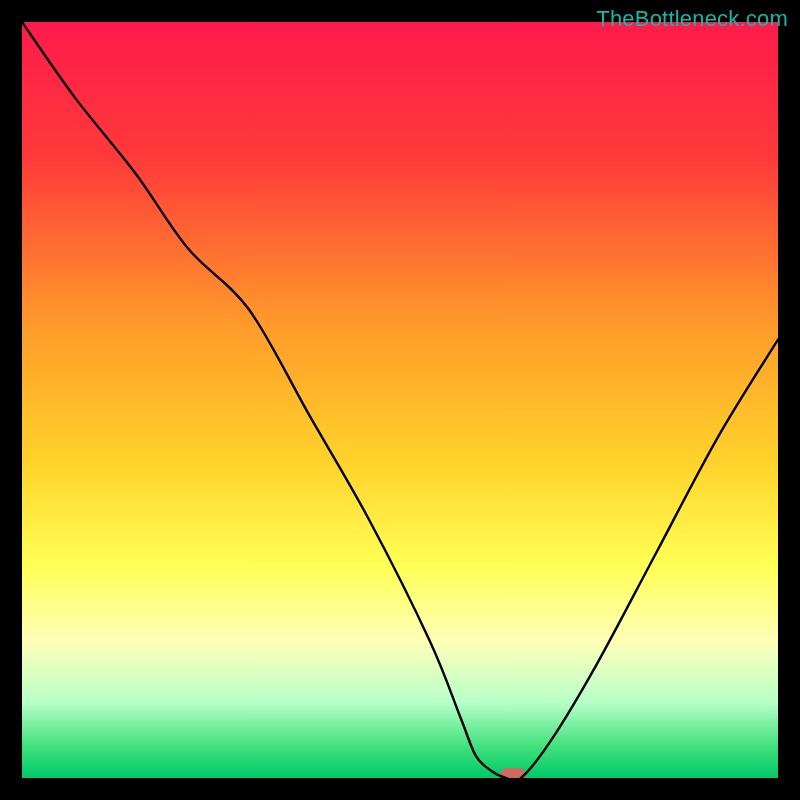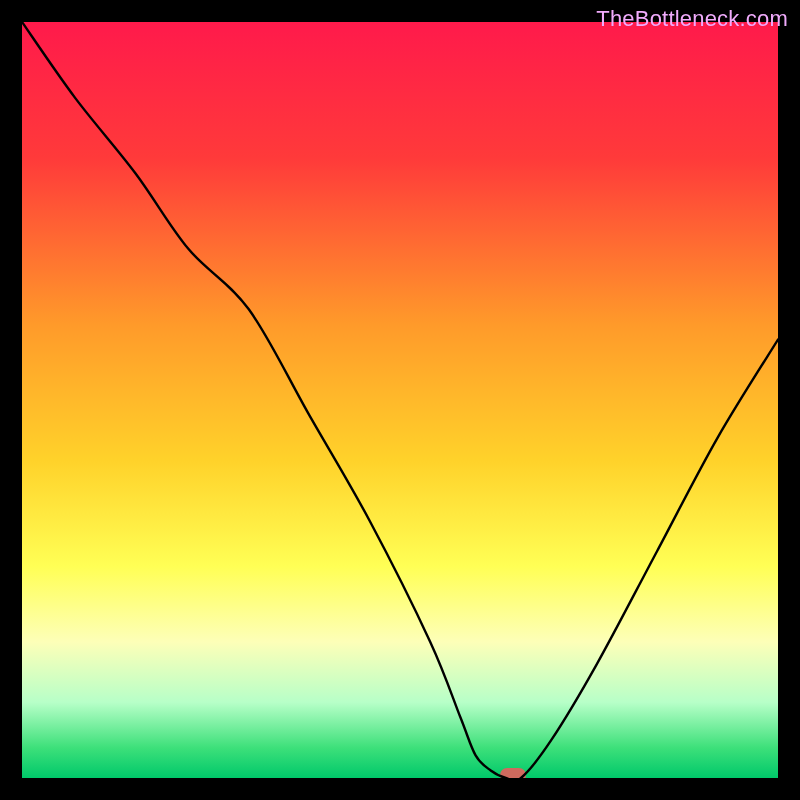--- a/index.html
+++ b/index.html
@@ -14,21 +14,21 @@
   .frame {
     position: relative;
     width: 800px;
     height: 800px;
     background: #000;
   }
   .watermark {
     position: absolute;
     top: 6px;
     right: 12px;
-    color: #f0abfc;
+    color: #14b8a6;
     font-size: 22px;
     font-weight: 500;
     letter-spacing: 0.2px;
     z-index: 5;
   }
   .plot-area {
     position: absolute;
     left: 22px;
     top: 22px;
     width: 756px;

